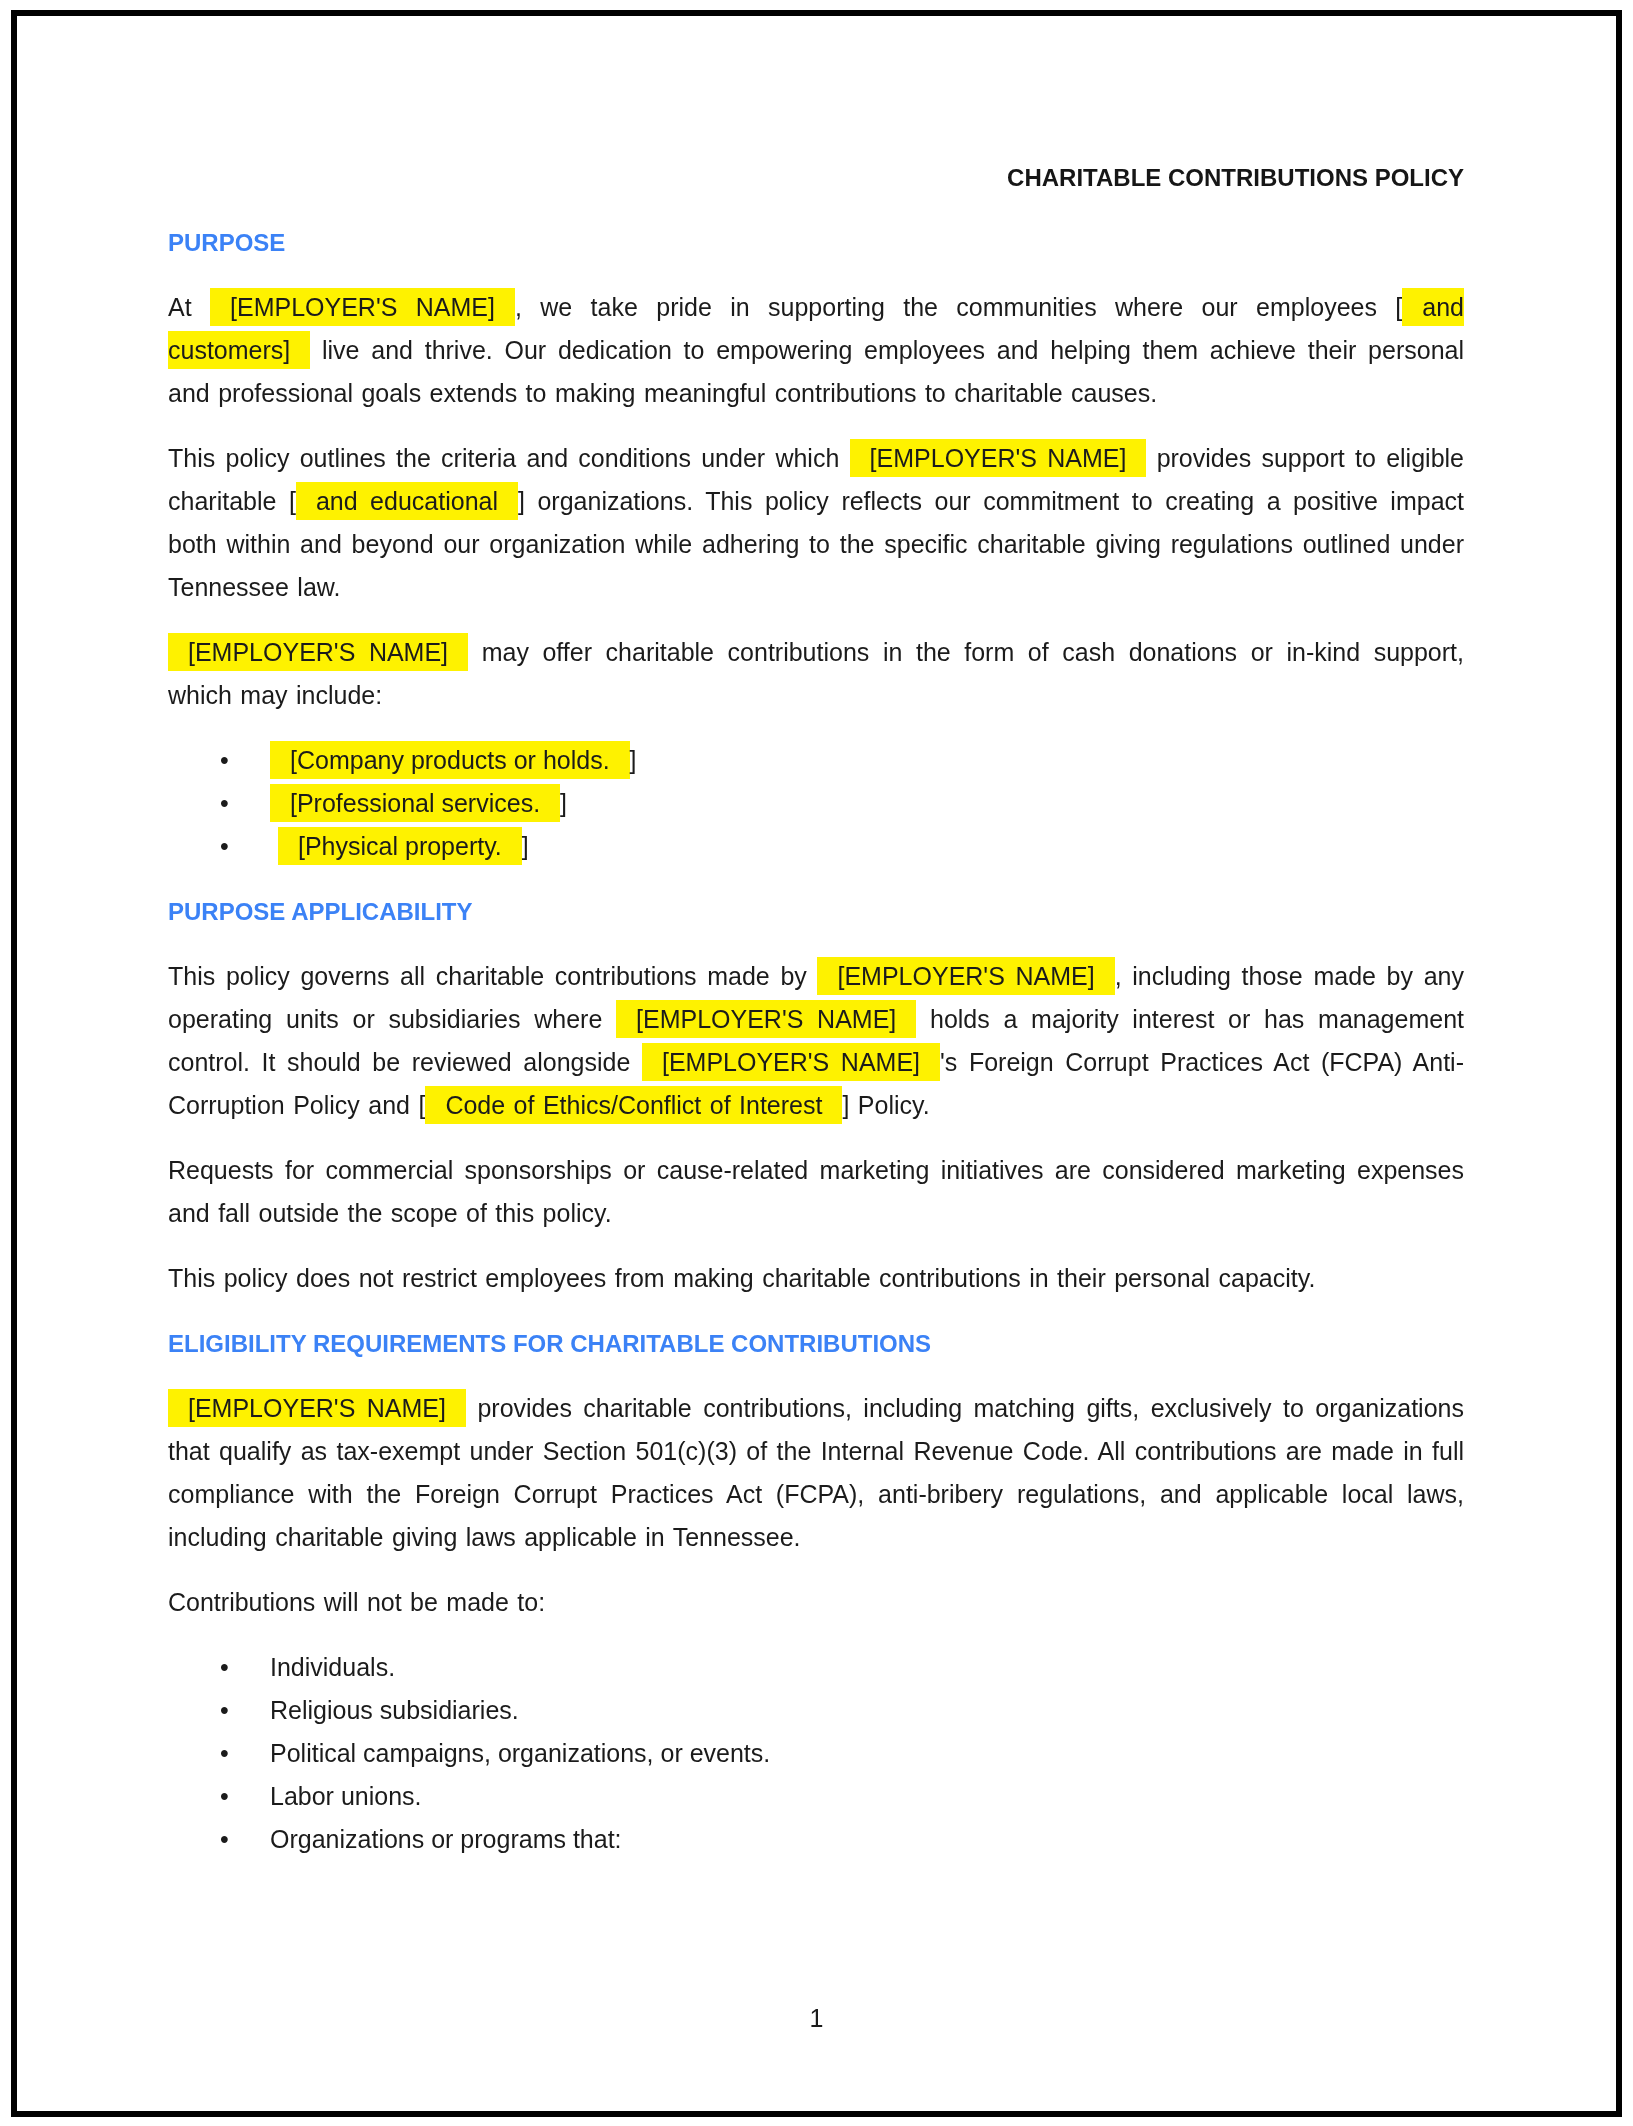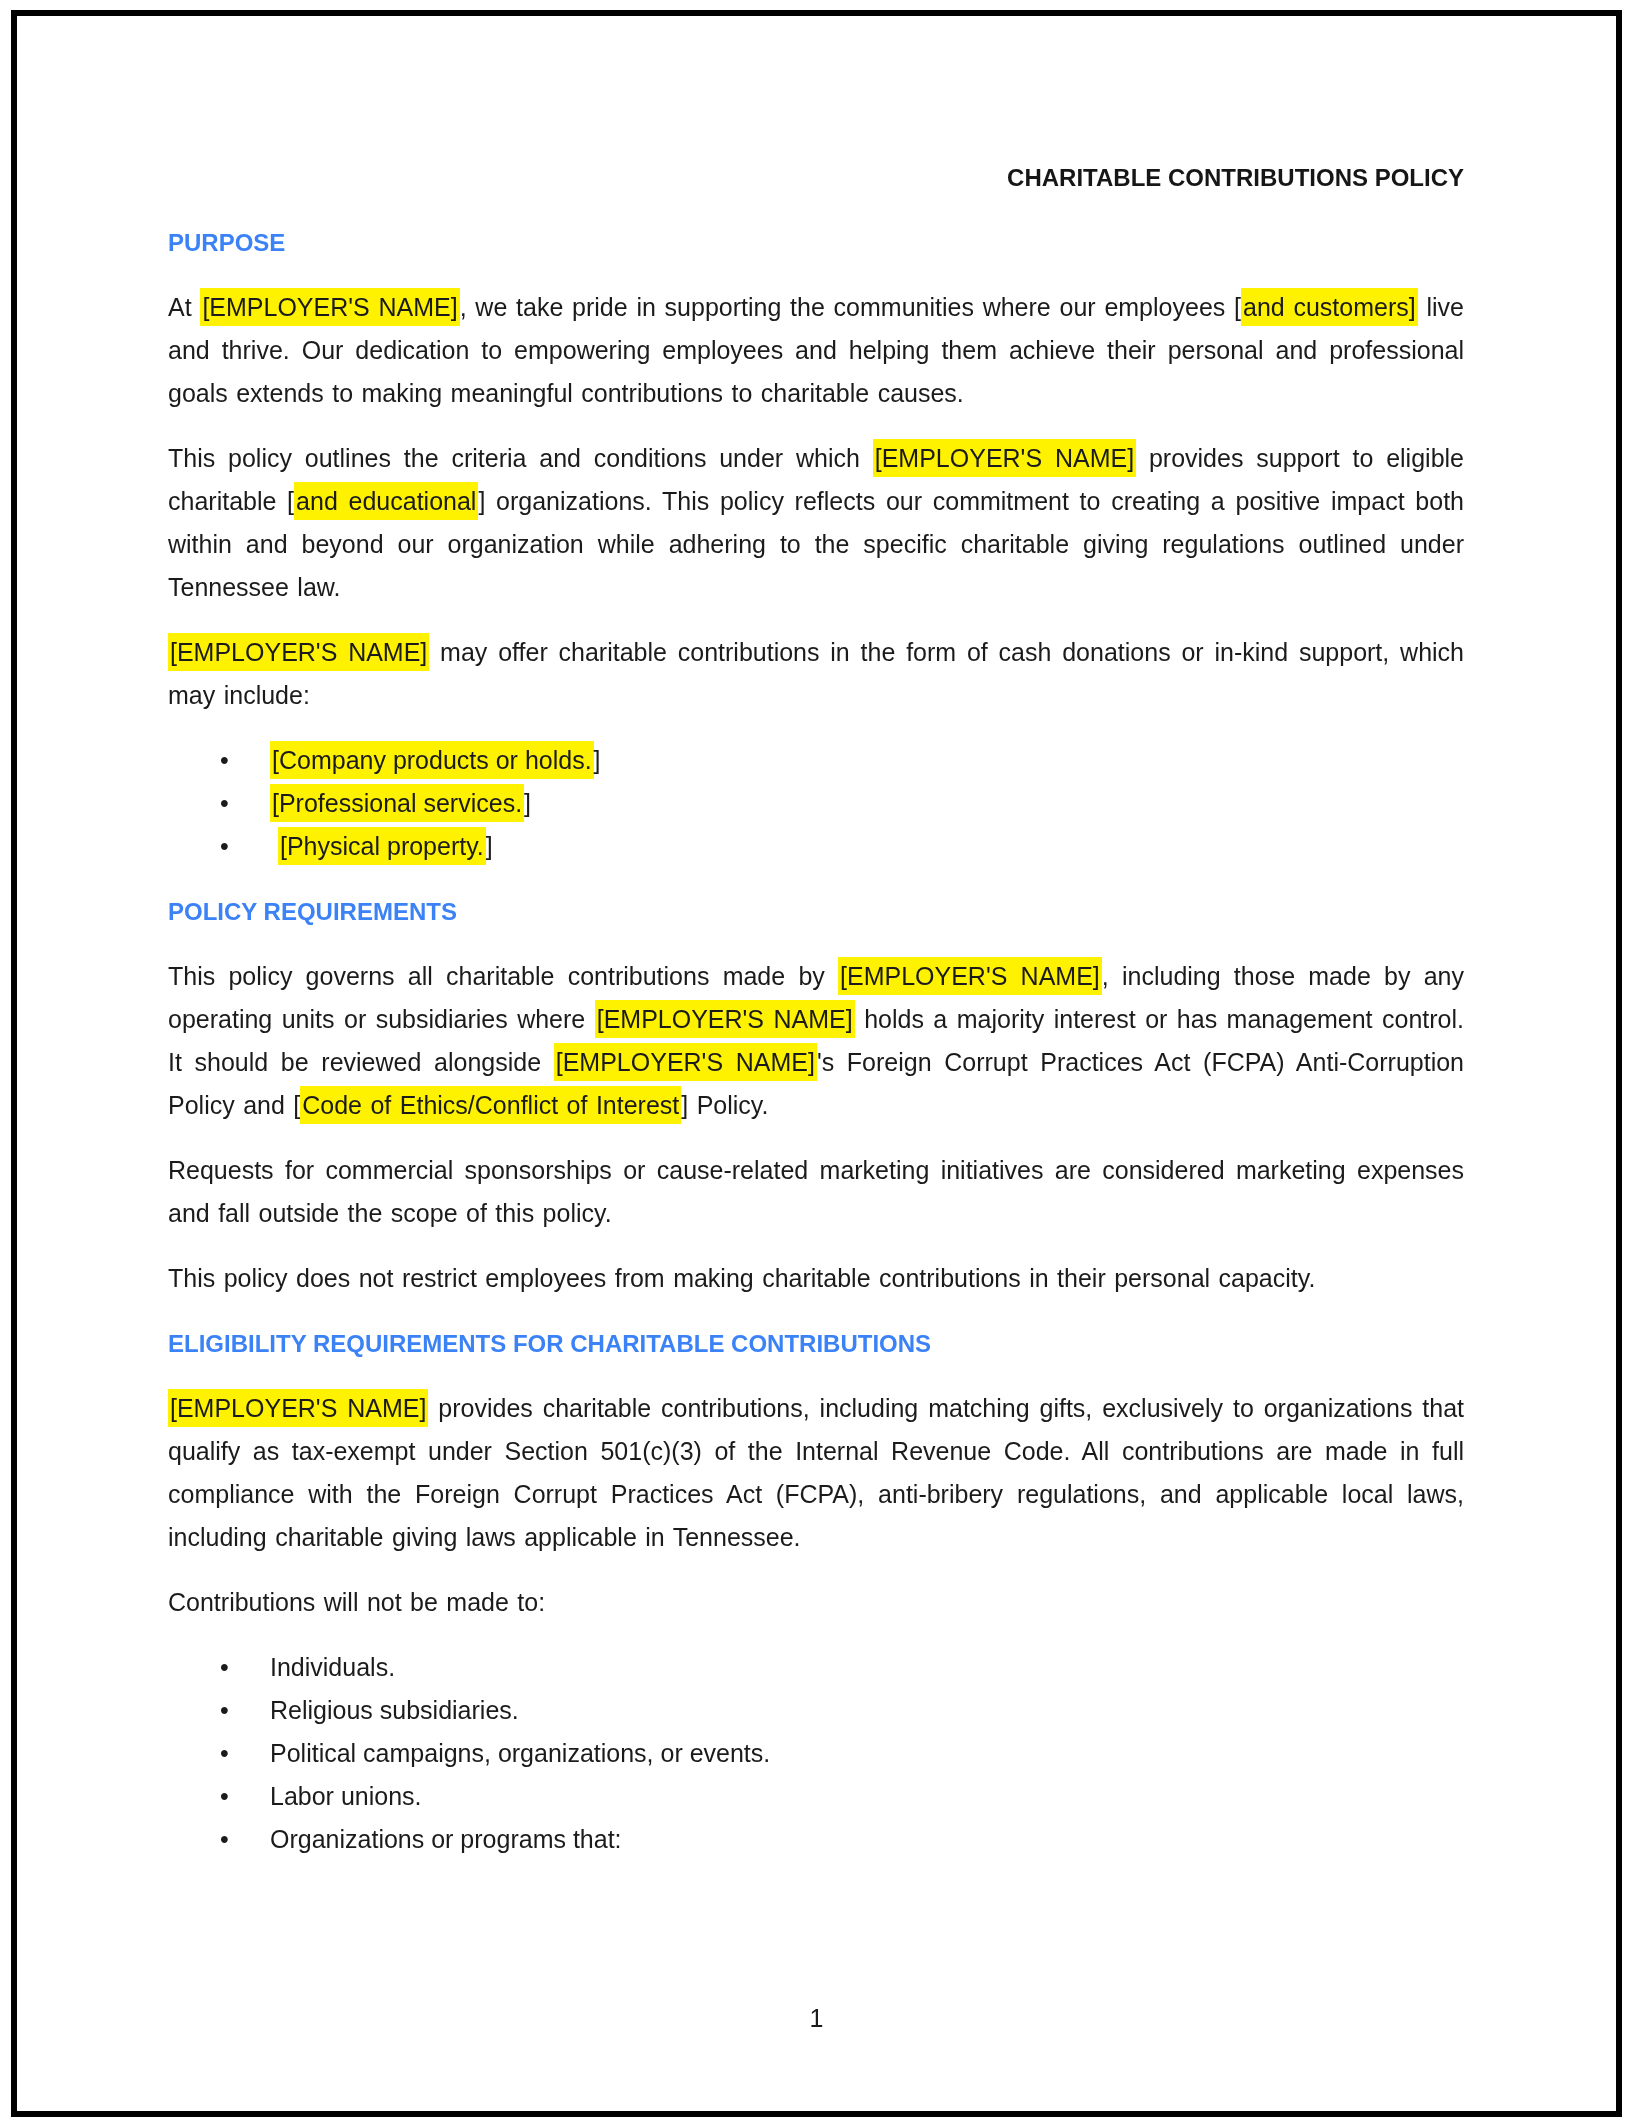--- a/index.html
+++ b/index.html
@@ -47,21 +47,21 @@
 
   .para {
     margin: 0 0 22px 0;
     text-align: justify;
     word-spacing: 0.06em;
   }
 
   mark {
     background: #FEF200;
     color: inherit;
-    padding: 5px 2px;
+    padding: 5px 20px;
   }
 
   ul.doc-list {
     list-style: none;
     margin: 0 0 22px 0;
     padding: 0;
   }
   ul.doc-list li {
     position: relative;
     padding-left: 102px;
@@ -100,21 +100,21 @@
     <p class="para"><span>This policy outlines the criteria and conditions under which </span><mark style="background: rgb(254, 242, 0);">[EMPLOYER'S NAME]</mark><span> provides support to eligible charitable [</span><mark style="background: rgb(254, 242, 0);">and educational</mark><span>] organizations. This policy reflects our commitment to creating a positive impact both within and beyond our organization while adhering to the specific charitable giving regulations outlined under Tennessee law.</span></p>
 
     <p class="para"><mark style="background: rgb(254, 242, 0);">[EMPLOYER'S NAME]</mark><span> may offer charitable contributions in the form of cash donations or in-kind support, which may include:</span></p>
 
     <ul class="doc-list">
       <li><span class="bullet-dot">•</span><mark style="background: rgb(254, 242, 0);">[Company products or holds.</mark><span>]</span></li>
       <li><span class="bullet-dot">•</span><mark style="background: rgb(254, 242, 0);">[Professional services.</mark><span>]</span></li>
       <li><span class="bullet-dot">•</span><mark style="background: rgb(254, 242, 0); margin-left: 8px;">[Physical property.</mark><span>]</span></li>
     </ul>
 
-    <h2 class="section-heading">POLICY REQUIREMENTS</h2>
+    <h2 class="section-heading">PURPOSE APPLICABILITY</h2>
 
     <p class="para"><span>This policy governs all charitable contributions made by </span><mark style="background: rgb(254, 242, 0);">[EMPLOYER'S NAME]</mark><span>, including those made by any operating units or subsidiaries where </span><mark style="background: rgb(254, 242, 0);">[EMPLOYER'S NAME]</mark><span> holds a majority interest or has management control. It should be reviewed alongside </span><mark style="background: rgb(254, 242, 0);">[EMPLOYER'S NAME]</mark><span>'s Foreign Corrupt Practices Act (FCPA) Anti-Corruption Policy and [</span><mark style="background: rgb(254, 242, 0);">Code of Ethics/Conflict of Interest</mark><span>] Policy.</span></p>
 
     <p class="para">Requests for commercial sponsorships or cause-related marketing initiatives are considered marketing expenses and fall outside the scope of this policy.</p>
 
     <p class="para">This policy does not restrict employees from making charitable contributions in their personal capacity.</p>
 
     <h2 class="section-heading">ELIGIBILITY REQUIREMENTS FOR CHARITABLE CONTRIBUTIONS</h2>
 
     <p class="para"><mark style="background: rgb(254, 242, 0);">[EMPLOYER'S NAME]</mark><span> provides charitable contributions, including matching gifts, exclusively to organizations that qualify as tax-exempt under Section 501(c)(3) of the Internal Revenue Code. All contributions are made in full compliance with the Foreign Corrupt Practices Act (FCPA), anti-bribery regulations, and applicable local laws, including charitable giving laws applicable in Tennessee.</span></p>

